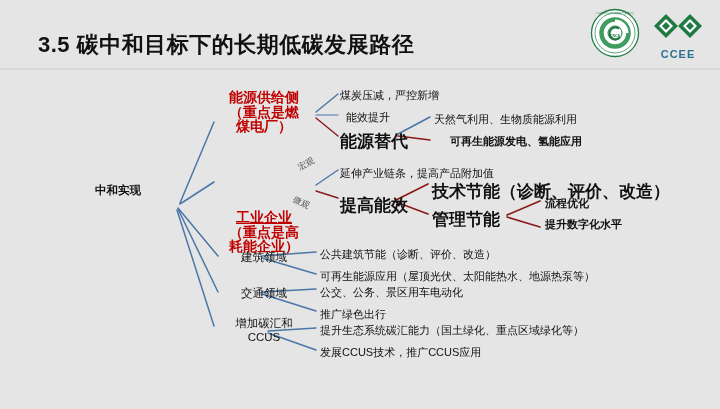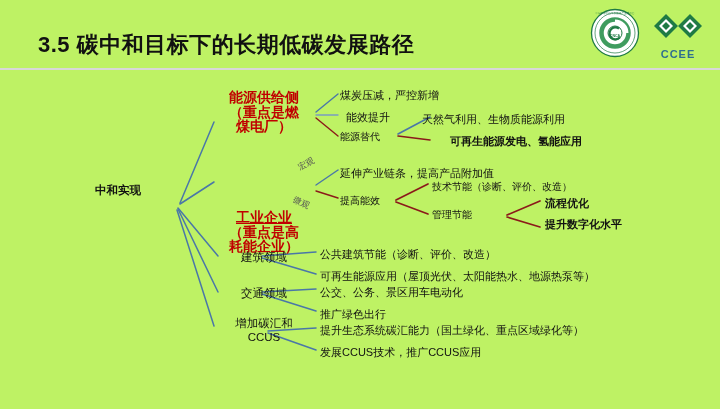--- a/index.html
+++ b/index.html
@@ -5,21 +5,21 @@
 <style>
   html, body {
     margin: 0;
     padding: 0;
     background: #ffffff;
   }
   #slide {
     position: relative;
     width: 720px;
     height: 409px;
-    background: #bef264;
+    background: #e5e5e5;
     overflow: hidden;
     font-family: "Liberation Sans", "DejaVu Sans", sans-serif;
   }
   
   #title-bar {
     position: absolute;
     left: 38px;
     top: 28px;
     width: 520px;
     height: 34px;
@@ -124,22 +124,22 @@
   #node-sink      { left: 214px; top: 246px; width: 100px; line-height: 14px; }
 
   .leaf {
     font-size: 11px;
     color: #111111;
     line-height: 14px;
     white-space: nowrap;
   }
   .leaf.bold { font-weight: bold; }
   .mid {
-    font-size: 10px;
-    font-weight: normal;
+    font-size: 17px;
+    font-weight: bold;
     color: #111111;
     white-space: nowrap;
   }
   .axis-label {
     font-size: 8.5px;
     color: #555555;
     white-space: nowrap;
   }
   #lbl-macro {
     left: 296px; top: 93px;
@@ -149,21 +149,21 @@
   #lbl-micro {
     left: 296px; top: 124px;
     transform: rotate(26deg);
     transform-origin: left top;
   }
 
   
   #leaf-coal     { left: 340px; top: 18px; }
   #leaf-eff      { left: 340px; top: 40px; margin-left: 6px; }
   #mid-substi    { left: 340px; top: 60px; }
-  #leaf-gas      { left: 422px; top: 42px; text-align: right; }
+  #leaf-gas      { left: 434px; top: 42px; text-align: right; }
   #leaf-renew    { left: 434px; top: 64px; margin-left: 16px; }
 
   
   #leaf-chain    { left: 340px; top: 96px; }
   #mid-raise     { left: 340px; top: 124px; }
   #mid-techsave  { left: 432px; top: 110px; }
   #mid-mgmtsave  { left: 432px; top: 138px; }
   #leaf-process  { left: 545px; top: 126px; }
   #leaf-digital  { left: 545px; top: 147px; }
 

